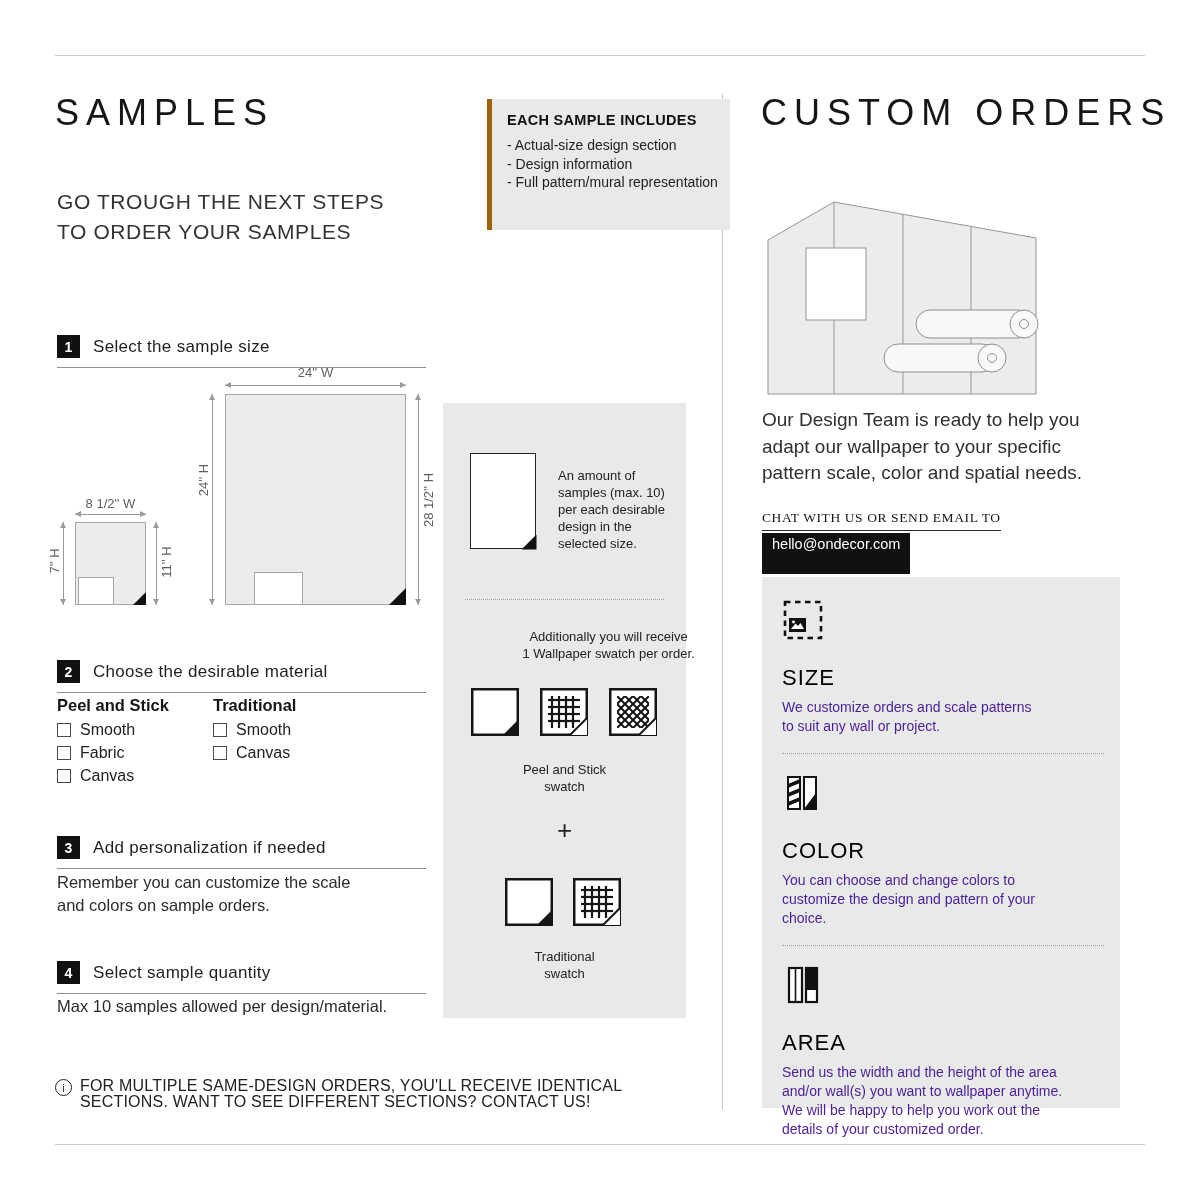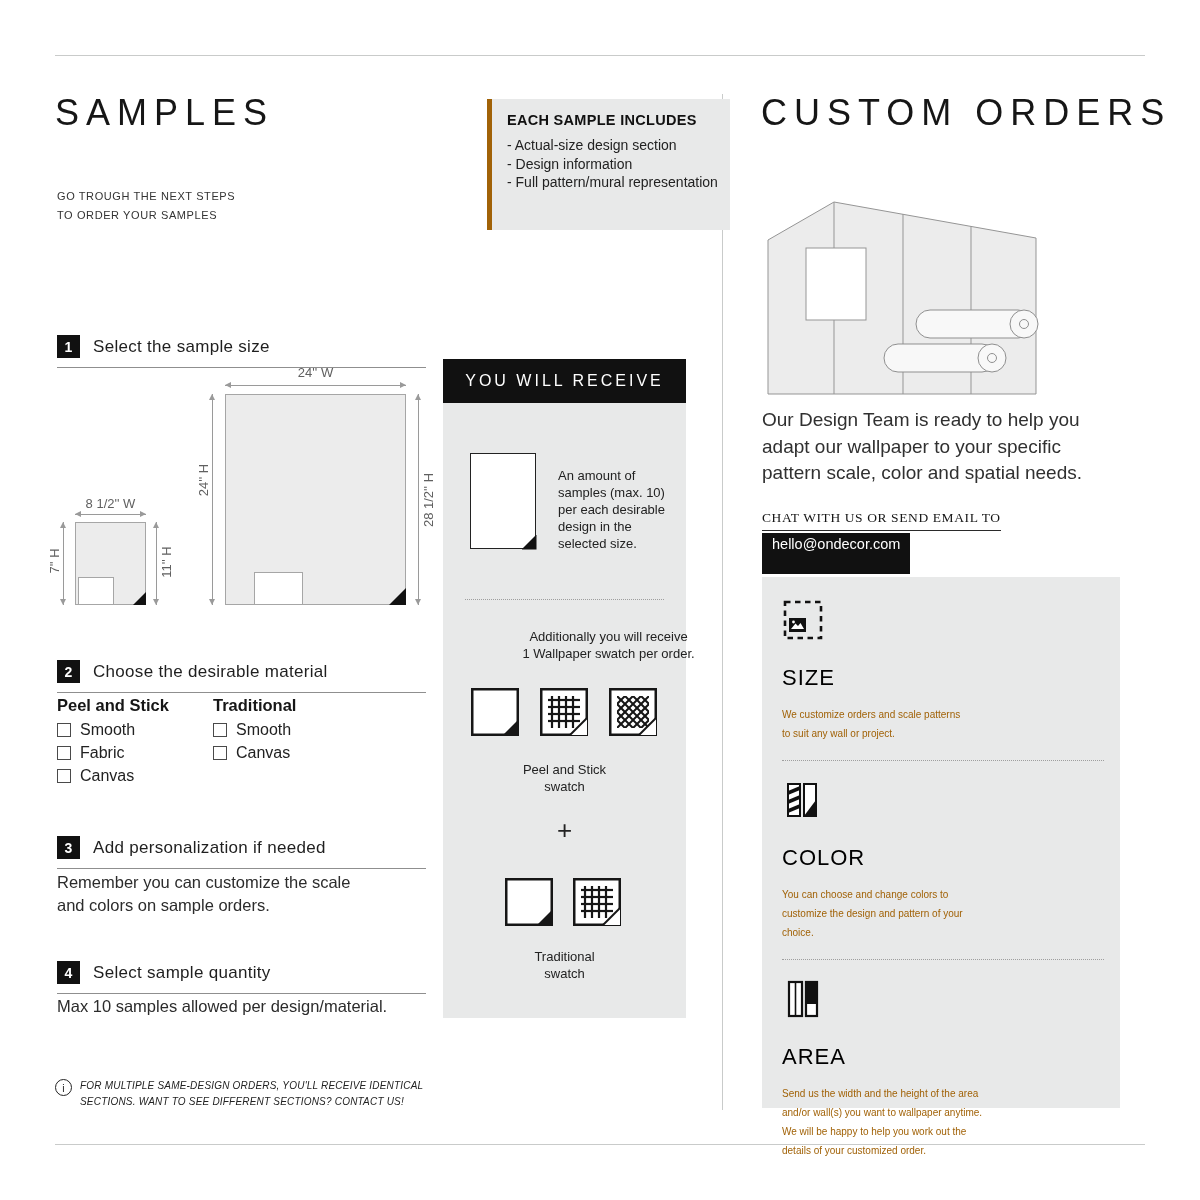--- a/index.html
+++ b/index.html
@@ -47,21 +47,21 @@
 
   
   .mat-title{position:absolute;font-size:16.5px;font-weight:700;color:#161616;}
   .mat-row{position:absolute;display:flex;align-items:center;gap:9px;font-size:16px;color:#222;}
   .cb{width:12px;height:12px;border:1.4px solid #4a4a4a;background:#fff;flex:0 0 auto;}
 
   .note{position:absolute;font-size:16.5px;line-height:23px;color:#2c2c2c;}
   .footnote{position:absolute;left:55px;top:1078px;display:flex;gap:8px;align-items:flex-start;}
   .info-i{width:15px;height:15px;border:1.3px solid #222;border-radius:50%;display:flex;align-items:center;
           justify-content:center;font-size:10.5px;color:#222;flex:0 0 auto;margin-top:1px;}
-  .footnote-text{font-size:10px;line-height:16px;letter-spacing:.2px;color:#222;font-style:italic;}
+  .footnote-text{font-size:16px;line-height:16px;letter-spacing:.2px;color:#222;}
 
   
   .banner{left:443px;top:359px;width:243px;height:44px;background:#111;color:#fff;display:flex;
           align-items:center;justify-content:center;font-size:16px;letter-spacing:3px;}
   .mid-panel{left:443px;top:403px;width:243px;height:615px;background:#e8e9e9;}
   .paper{position:absolute;left:27px;top:50px;width:64px;height:94px;background:#fff;border:1.5px solid #222;}
   .samples-text{position:absolute;left:115px;top:64px;width:122px;font-size:13px;line-height:17px;color:#222;}
   .dotsep{position:absolute;left:22px;top:196px;width:199px;border-top:1.5px dotted #9e9e9e;}
   .additional{position:absolute;left:0;top:226px;width:243px;text-align:center;font-size:13px;
               line-height:16.5px;color:#222;margin-left:44px;}
@@ -73,34 +73,34 @@
 
   
   .paragraph{position:absolute;left:762px;top:407px;font-size:19px;line-height:26.5px;color:#303030;}
   .contact-label{position:absolute;left:762px;top:510px;font-size:13.5px;letter-spacing:.6px;color:#161616;
                  border-bottom:1.5px solid #2a2a2a;padding-bottom:4px;font-family:Liberation Serif, serif;}
   .email-badge{position:absolute;left:762px;top:533px;background:#111;color:#fff;font-size:14.5px;
                padding:3px 10px 22px;display:inline-block;}
   .features{position:absolute;left:762px;top:577px;width:358px;height:531px;background:#e8e9e9;
             box-sizing:border-box;padding:22px 16px 18px 20px;}
   .f-title{font-size:22px;letter-spacing:1px;font-weight:500;color:#000000;margin-top:20px;}
-  .f-text{font-size:10px;line-height:19px;color:#a16207;margin-top:14px;}
+  .f-text{font-size:14px;line-height:19px;color:#4c1d95;margin-top:7px;}
   .fsep{border-top:1.5px dotted #9e9e9e;margin:17px 0 18px;}
 </style>
 </head>
 <body>
 
 <div id="page">
 
   <div class="rule" style="left:55px;top:55px;width:1090px;"></div>
   <div class="rule" style="left:55px;top:1144px;width:1090px;"></div>
   <div class="vrule" style="left:722px;top:94px;height:1016px;"></div>
 
   <div class="abs big-title" style="left:55px;top:92px;">SAMPLES</div>
-  <div class="abs prel" style="left:57px;top:187px;font-size:11px;line-height:19px;letter-spacing:.6px;color:#333;">GO TROUGH THE NEXT STEPS
+  <div class="abs prel" style="left:57px;top:187px;font-size:21px;line-height:30px;letter-spacing:.6px;color:#333;">GO TROUGH THE NEXT STEPS
 TO ORDER YOUR SAMPLES</div>
 
   <div class="abs includes">
     <div class="includes-title">EACH SAMPLE INCLUDES</div>
     <div class="includes-item">Actual-size design section</div>
     <div class="includes-item">Design information</div>
     <div class="includes-item">Full pattern/mural representation</div>
   </div>
 
   <div class="step-row" style="top:335px;">
@@ -171,21 +171,20 @@
     <span class="step-label">Select sample quantity</span>
   </div>
   <div class="note" style="left:57px;top:995px;">Max 10 samples allowed per design/material.</div>
 
   <div class="footnote">
     <span class="info-i">i</span>
     <span class="footnote-text prel">FOR MULTIPLE SAME-DESIGN ORDERS, YOU'LL RECEIVE IDENTICAL
 SECTIONS. WANT TO SEE DIFFERENT SECTIONS? CONTACT US!</span>
   </div>
 
-  <div class="abs banner">YOU WILL RECEIVE</div>
 
   <div class="abs mid-panel">
     <div class="paper">
       <div class="fold" style="width:15px;height:15px;right:-1.5px;bottom:-1.5px;"></div>
     </div>
     <div class="samples-text prel">An amount of
 samples (max. 10)
 per each desirable
 design in the
 selected size.</div>

